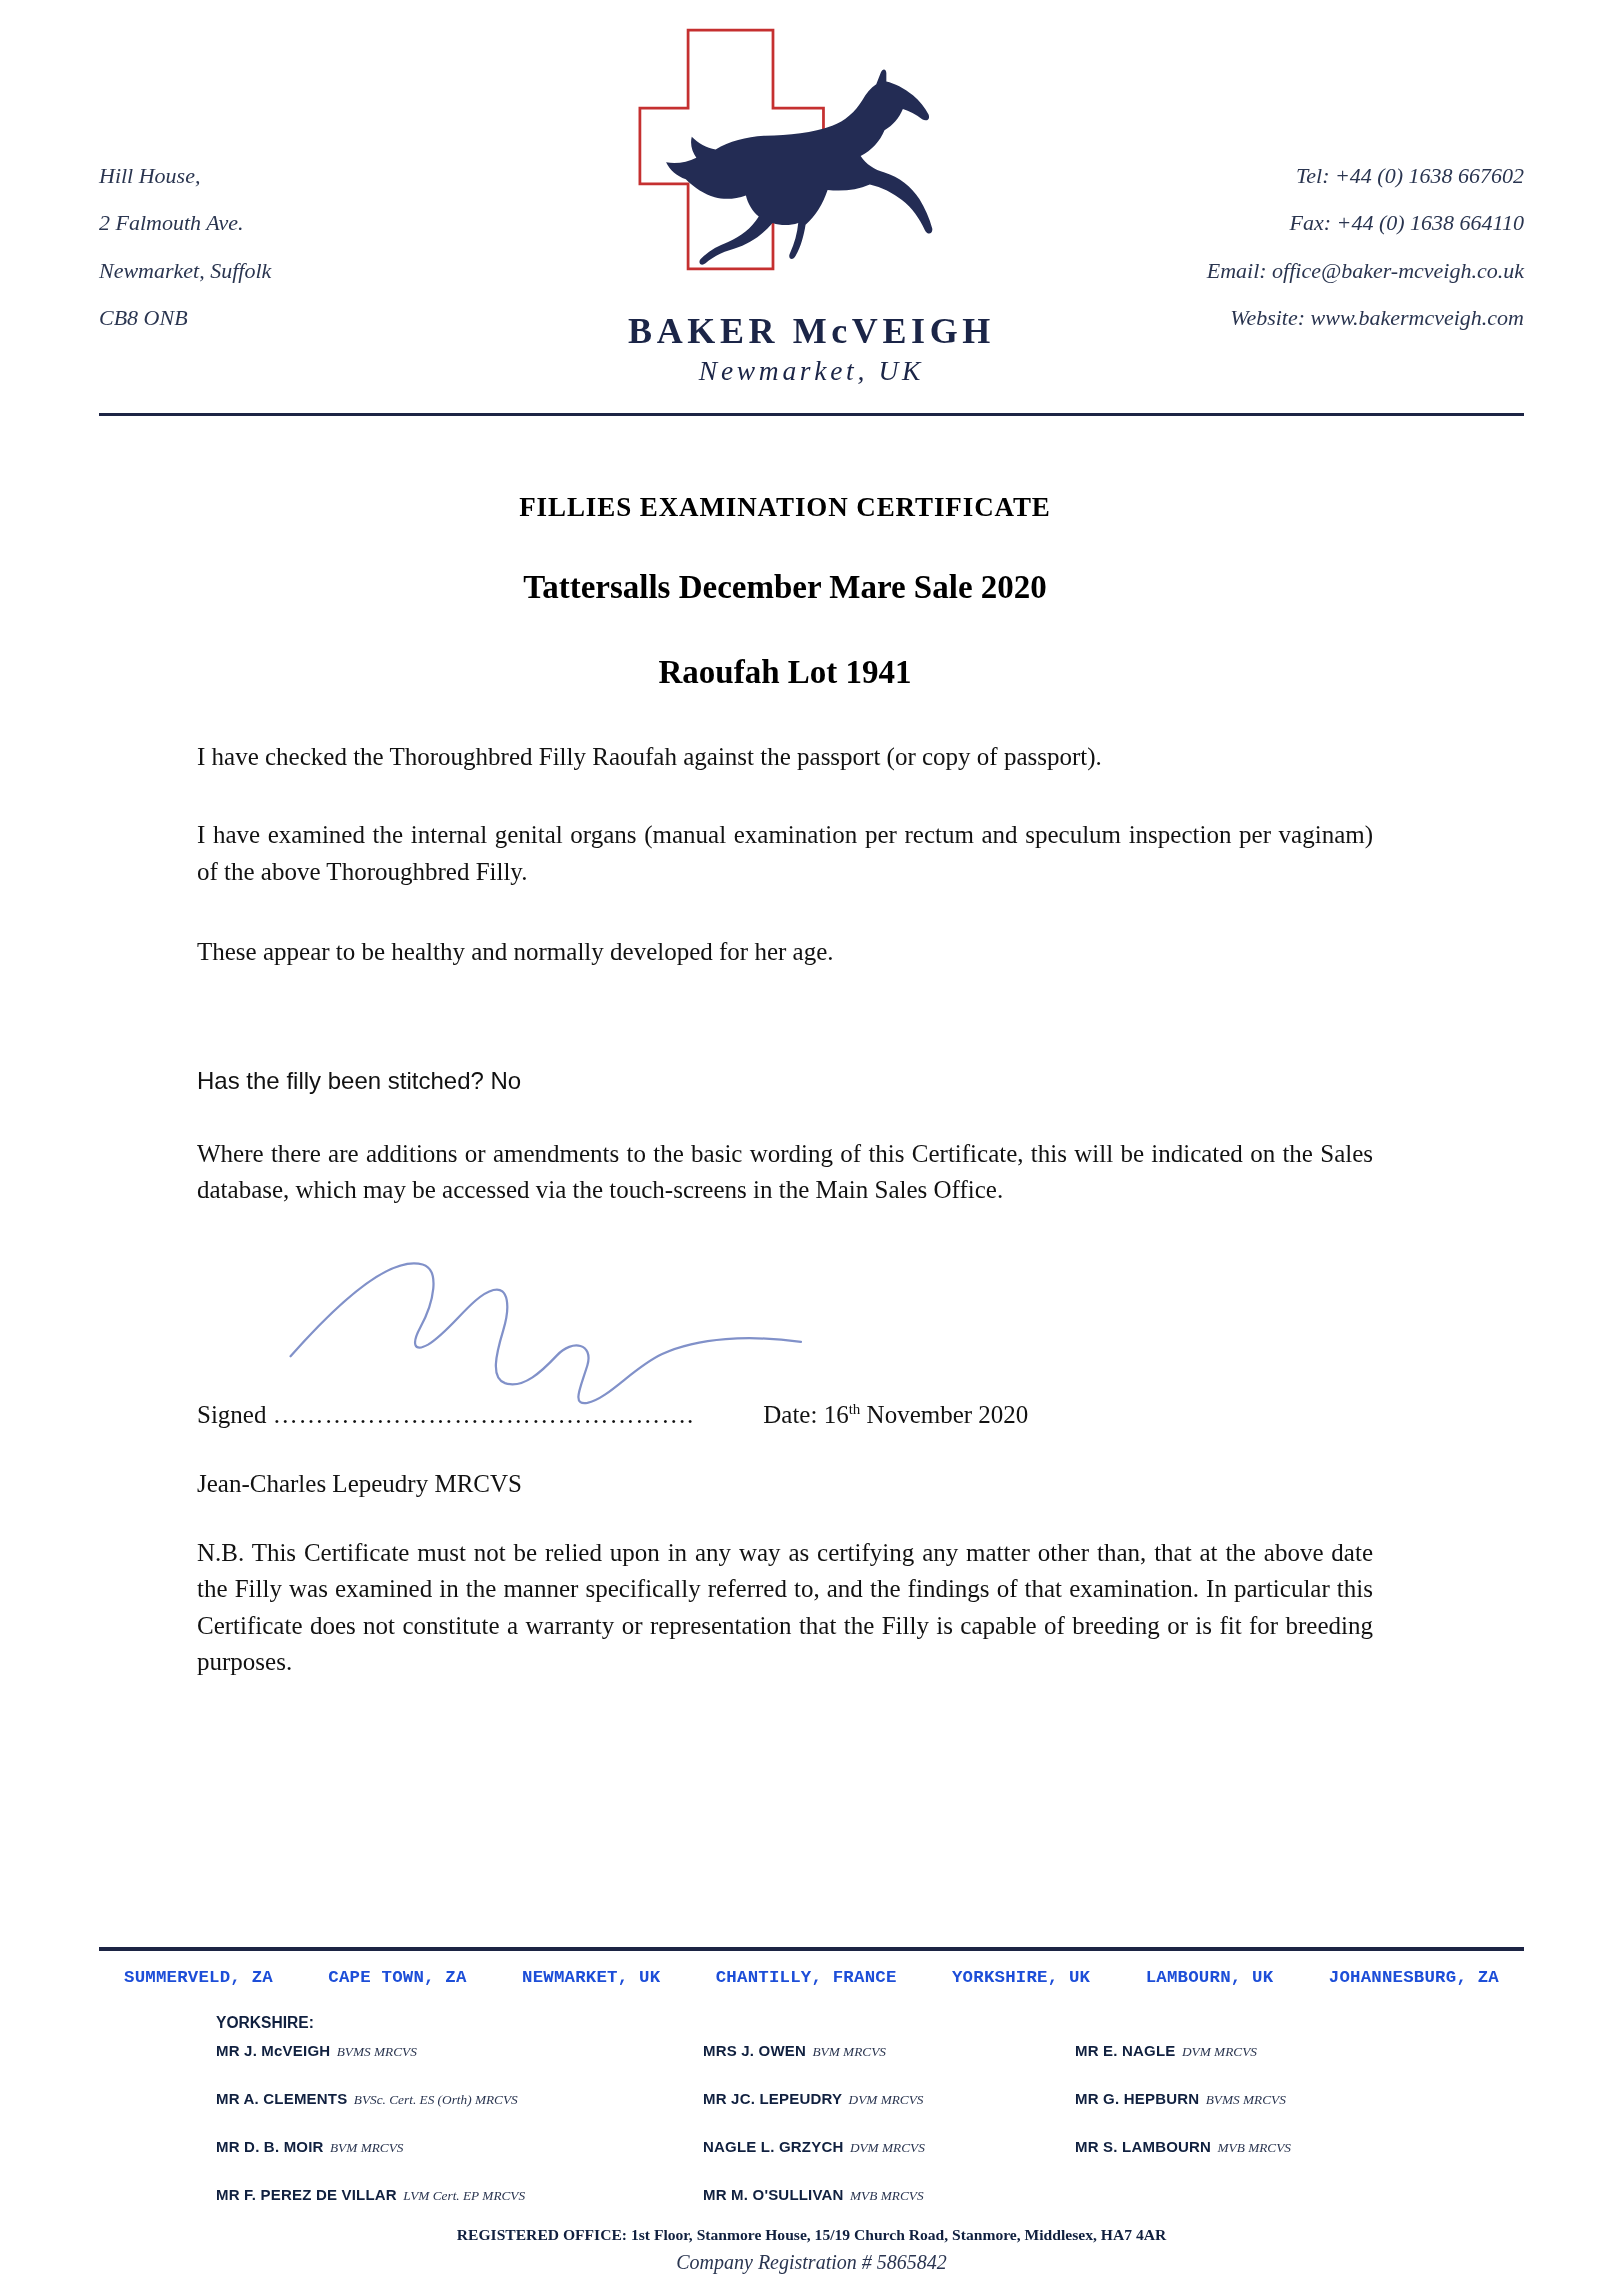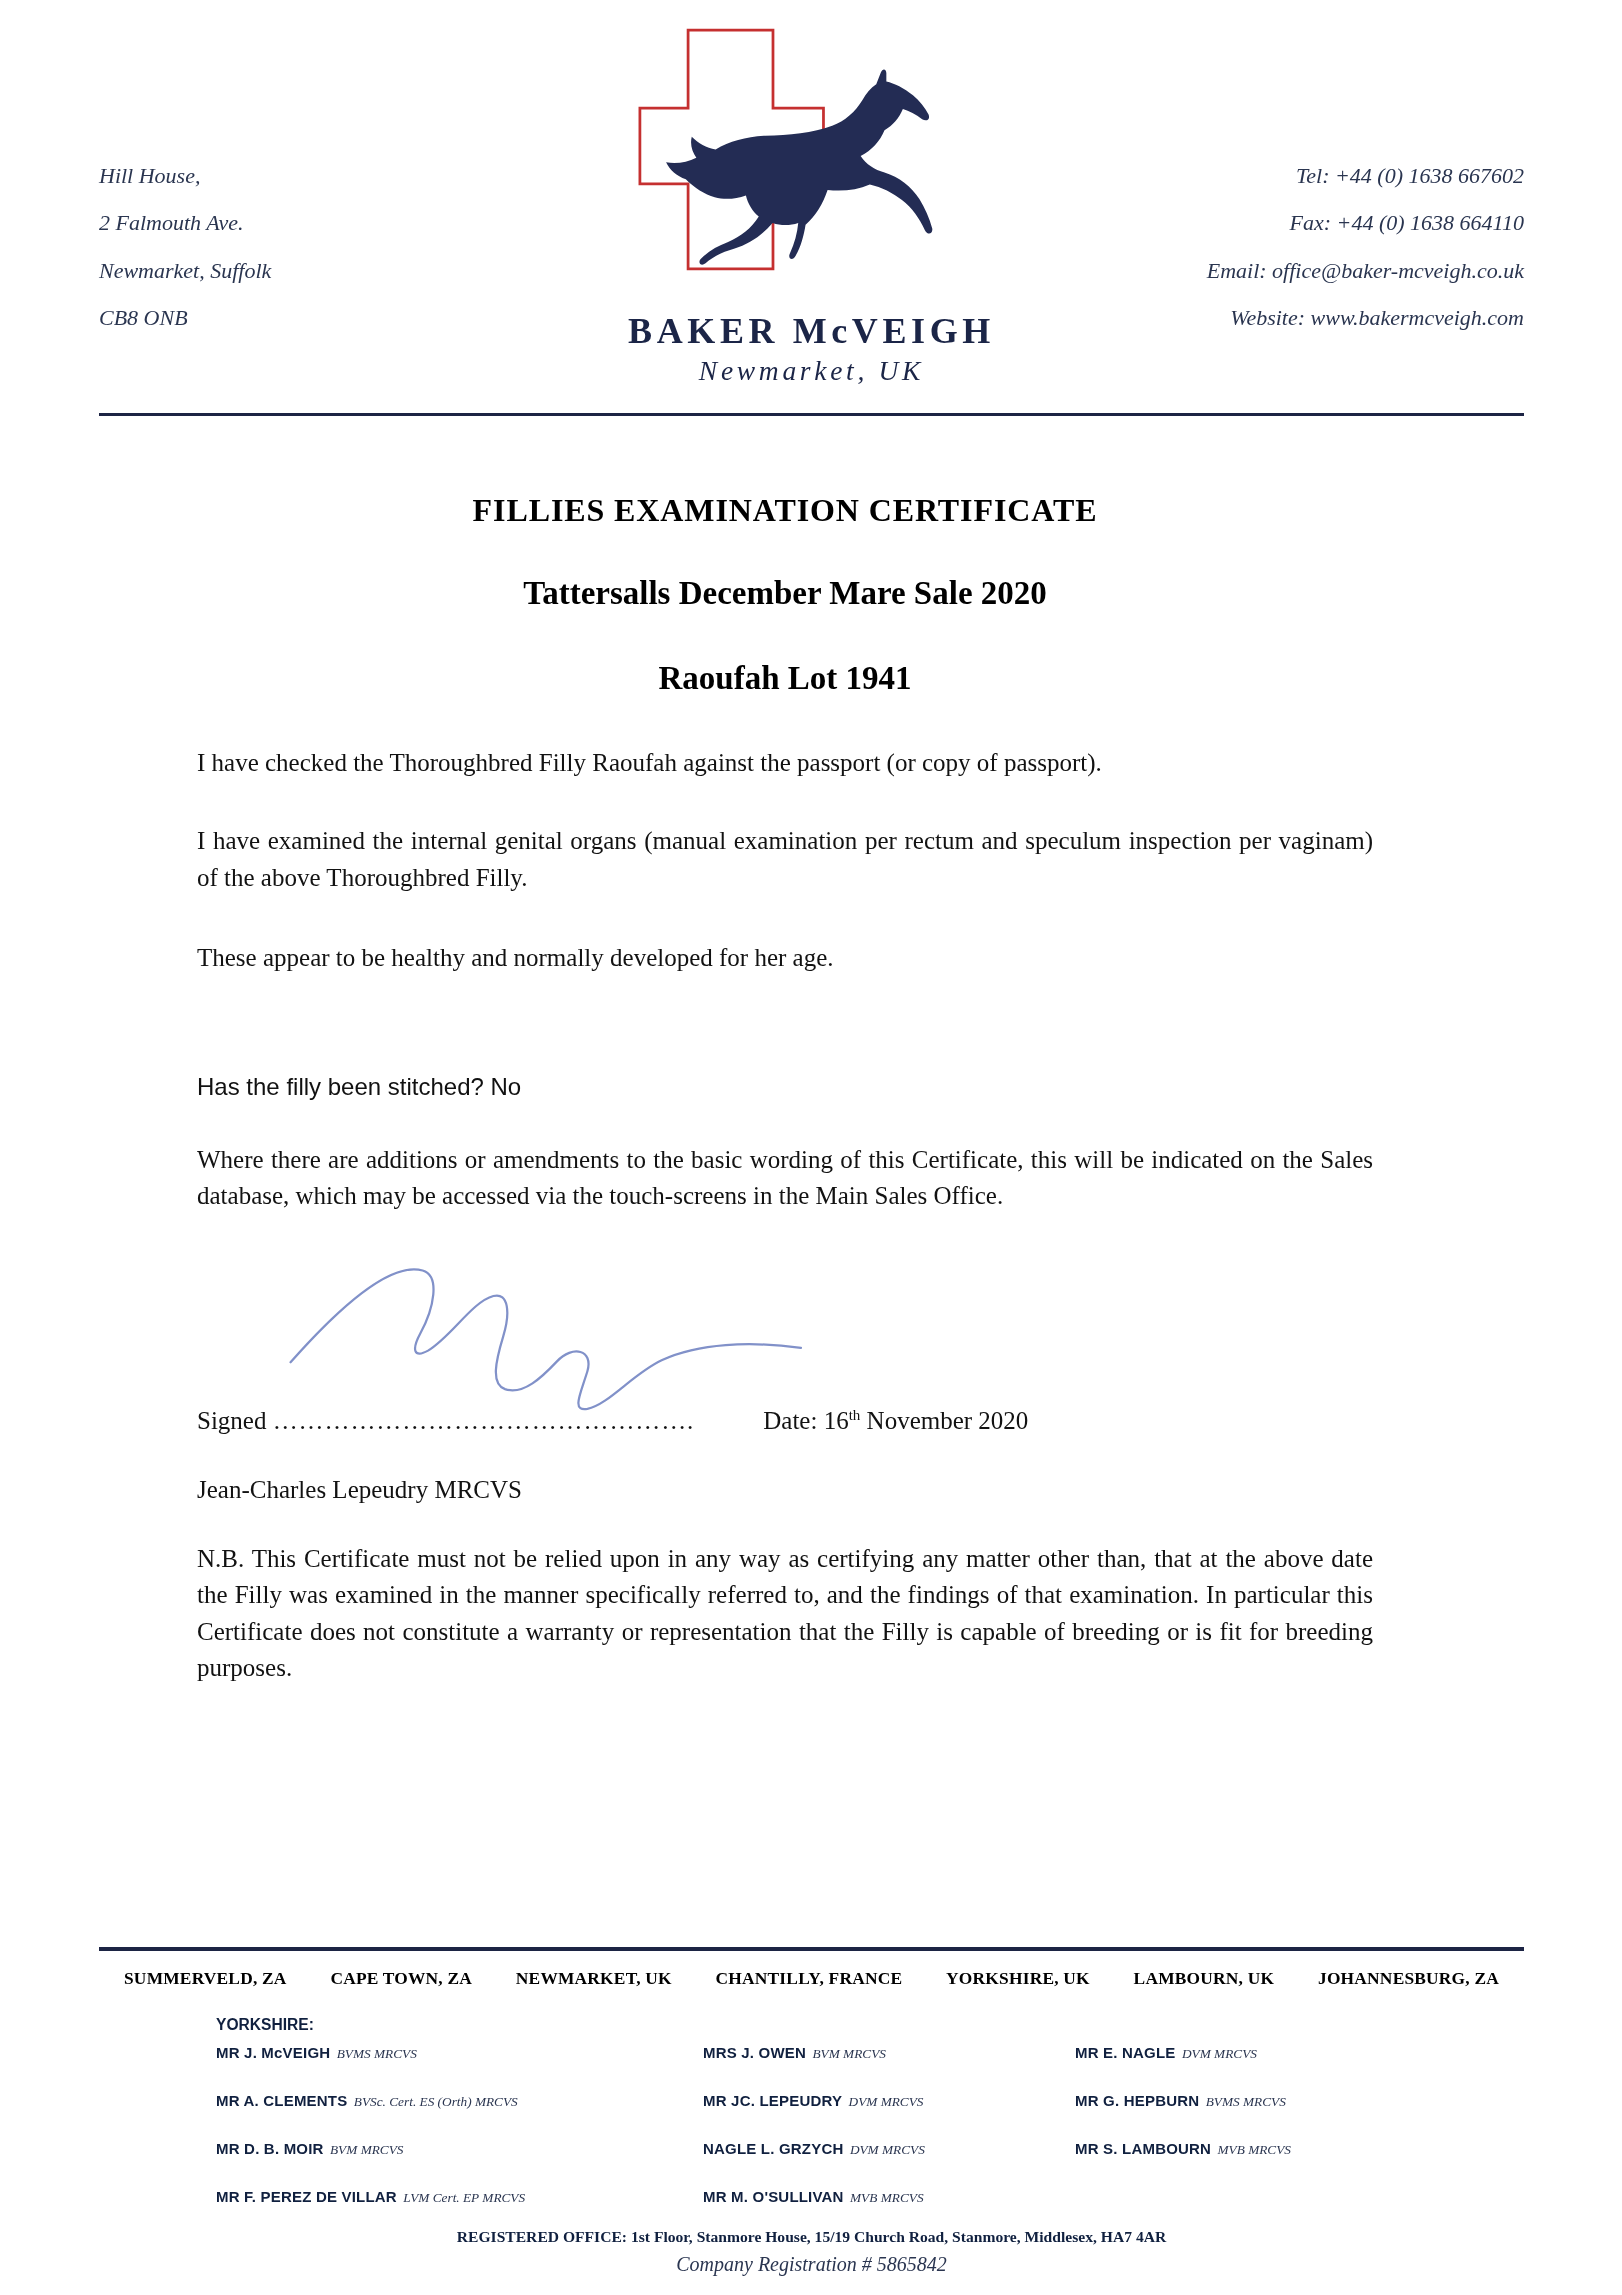--- a/index.html
+++ b/index.html
@@ -51,21 +51,21 @@
     margin: 0 99px;
     border-top: 3.7px solid #1c2444;
     height: 0;
   }
 
   
   .content { margin: 0 250px 0 197px; }
 
   .doc-title {
     margin-top: 76px;
-    text-align: center; font-weight: 700; font-size: 32px; letter-spacing: 0.9px;
+    text-align: center; font-weight: 700; font-size: 27px; letter-spacing: 0.9px;
     color: #000;
   }
   .doc-subtitle { margin-top: 46px; text-align: center; font-weight: 700; font-size: 33px; color: #000; }
   .doc-lot      { margin-top: 48px; text-align: center; font-weight: 700; font-size: 33px; color: #000; }
 
   .para { font-size: 25px; line-height: 1.45; color: #121212; }
   .p1 { margin-top: 48px; }
   .p2 { margin-top: 42px;  text-align: justify; }
   .p3 { margin-top: 44px; }
   .stitched {
@@ -92,23 +92,23 @@
   
   .footer {
     position: absolute; left: 99px; right: 99px; top: 1947px;
     color: #10203f;
   }
   .footer-rule { border-top: 4.1px solid #1c2444; height: 0; }
 
   .locations {
     margin-top: 16.5px; padding: 0 25px;
     display: flex; justify-content: space-between;
-    font-family: Liberation Serif, serif;
+    font-family: Liberation Mono, monospace;
     font-weight: 700; font-size: 17.4px; letter-spacing: 0.2px;
-    color: #000000; white-space: nowrap;
+    color: #1d4ed8; white-space: nowrap;
   }
 
   .partners-label {
     margin-top: 27px; padding-left: 117px;
     font-family: "Liberation Sans", sans-serif;
     font-weight: 700; font-size: 15.6px; color: #10203f;
   }
   .partners-grid {
     margin-top: 10px; padding-left: 117px;
     display: grid; grid-template-columns: 487px 372px 1fr;

